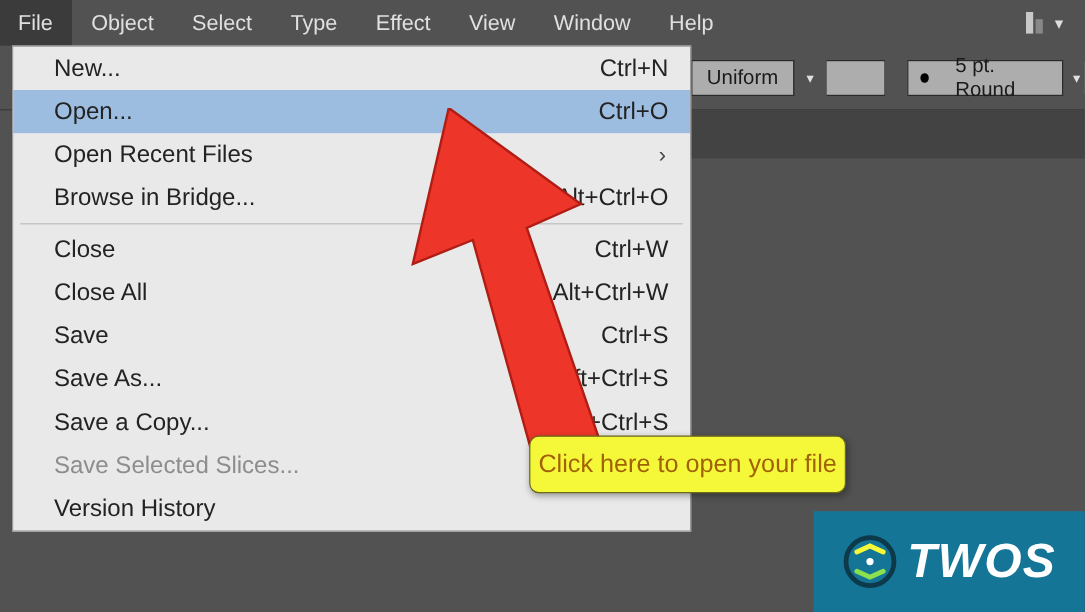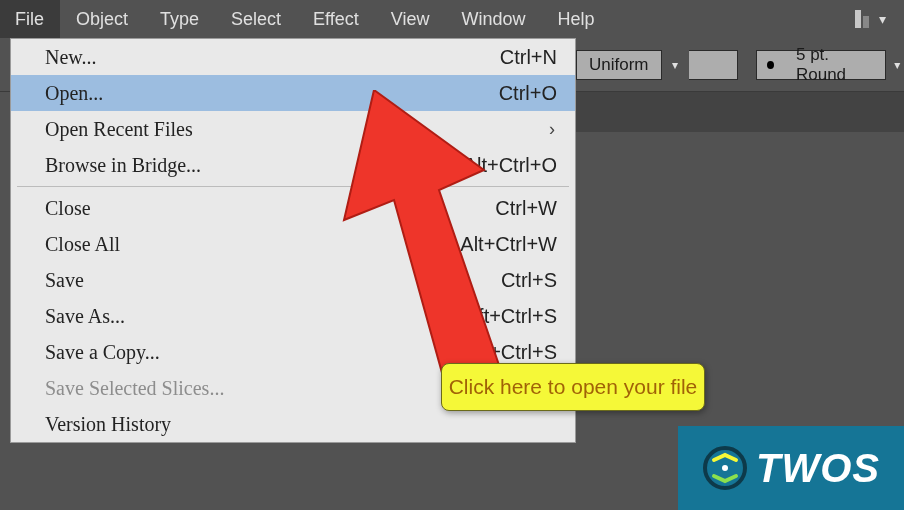--- a/index.html
+++ b/index.html
@@ -124,21 +124,21 @@
   }
   .dropdown-menu .mi {
     display: flex;
     align-items: center;
     height: 36px;
     padding: 0 18px 0 34px;
     font-size: 20px;
     color: #232323;
     position: relative;
   }
-  .dropdown-menu .mi .lbl { flex: 0 0 auto; font-family: Liberation Serif, serif; }
+  .dropdown-menu .mi .lbl { flex: 0 0 auto; }
   .dropdown-menu .mi .sc {
     margin-left: auto;
     text-align: right;
     color: #232323;
   }
   .dropdown-menu .mi .arrow {
     margin-left: auto;
     font-size: 18px;
     color: #444;
     padding-right: 2px;
@@ -206,24 +206,24 @@
 <body>
 
 <div class="menubar">
   <div class="menu-item active">
       <span>File</span>
     </div>
   <div class="menu-item">
       <span>Object</span>
     </div>
   <div class="menu-item">
+      <span>Select</span>
+    </div>
+  <div class="menu-item">
       <span>Type</span>
-    </div>
-  <div class="menu-item">
-      <span>Select</span>
     </div>
   <div class="menu-item">
       <span>Effect</span>
     </div>
   <div class="menu-item">
       <span>View</span>
     </div>
   <div class="menu-item">
       <span>Window</span>
     </div>

